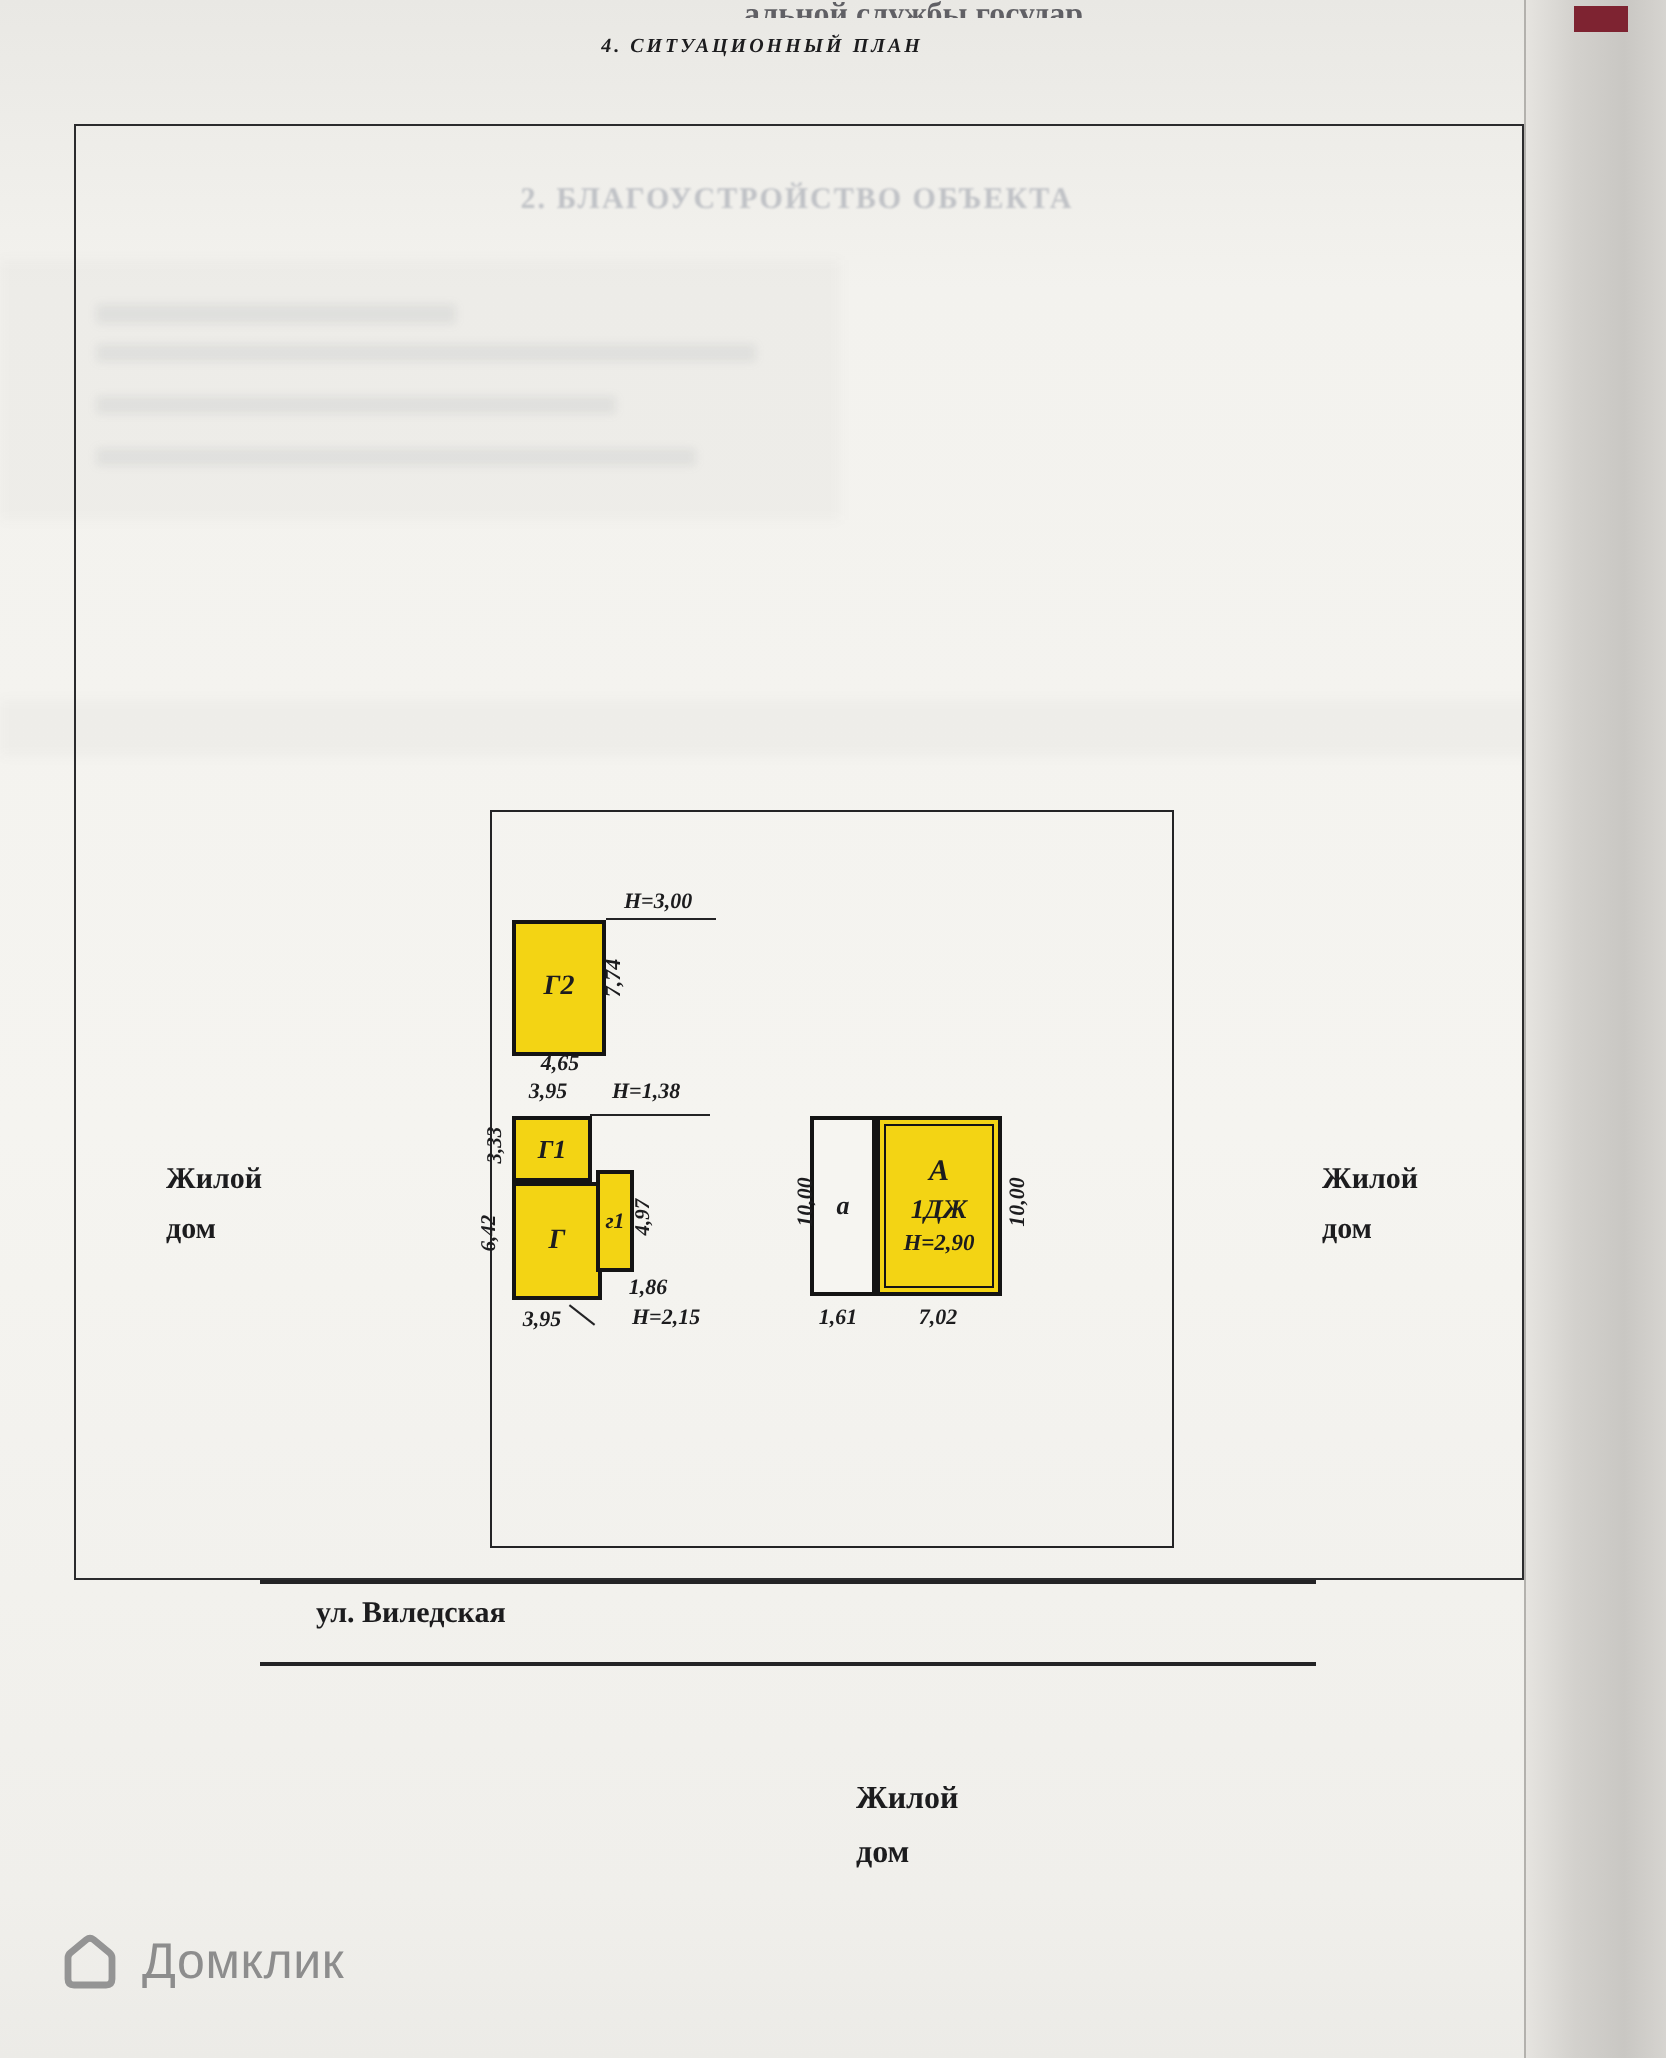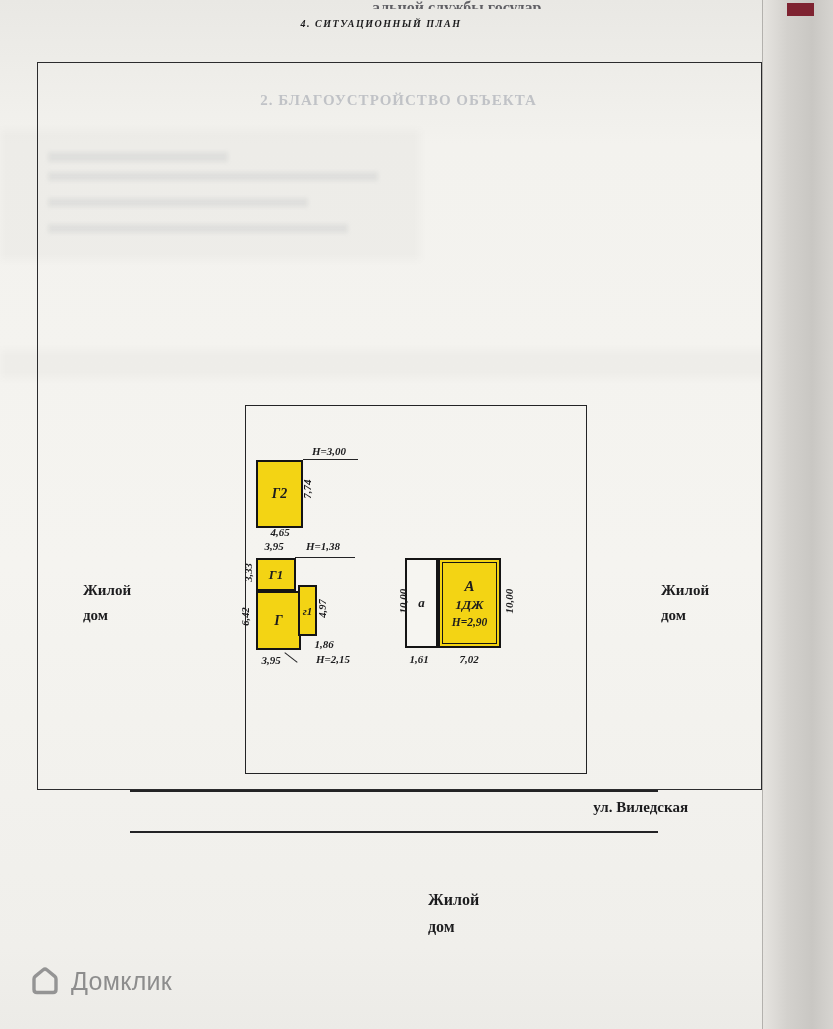--- a/index.html
+++ b/index.html
@@ -37,21 +37,21 @@
   .veranda{position:absolute;box-sizing:border-box;background:#f6f5f1;border:2px solid #141414;
     display:flex;align-items:center;justify-content:center;}
   .main-bld{position:absolute;box-sizing:border-box;background:#f3d414;border:2px solid #141414;}
   .main-labels{position:absolute;inset:0;display:flex;flex-direction:column;align-items:center;
     justify-content:center;gap:2px;padding-top:2px;}
   .main-letter{font-weight:bold;font-style:italic;font-size:15px;line-height:17px;}
   .main-type{font-weight:bold;font-style:italic;font-size:13.5px;line-height:16px;}
   .main-h{font-weight:bold;font-style:italic;font-size:11.5px;line-height:15px;}
   .side-label{position:absolute;font-weight:bold;font-size:15px;line-height:25px;}
   .street-line{position:absolute;height:0;border-top:2px solid #232325;}
-  .street-name{position:absolute;left:158px;top:799px;width:530px;text-align:right;
+  .street-name{position:absolute;left:158px;top:799px;width:530px;text-align:left;
     font-weight:bold;font-size:15px;}
   .bottom-house{position:absolute;left:428px;top:886px;font-weight:bold;font-size:16px;line-height:27px;}
   .watermark{position:absolute;left:28px;top:964px;display:flex;align-items:center;gap:9px;}
   .wm-text{font-family:"Liberation Sans","DejaVu Sans",sans-serif;font-size:25px;
     font-weight:500;color:#8d8d8d;letter-spacing:.3px;}
 </style>
 </head>
 <body>
 
 <div class="page">

